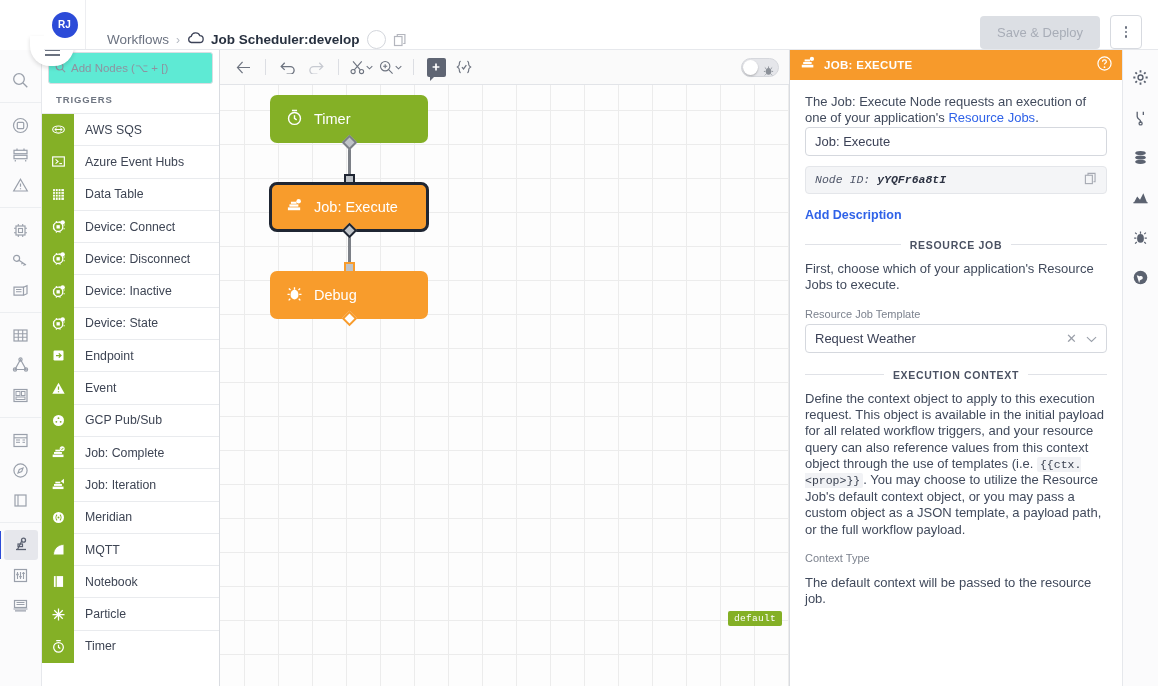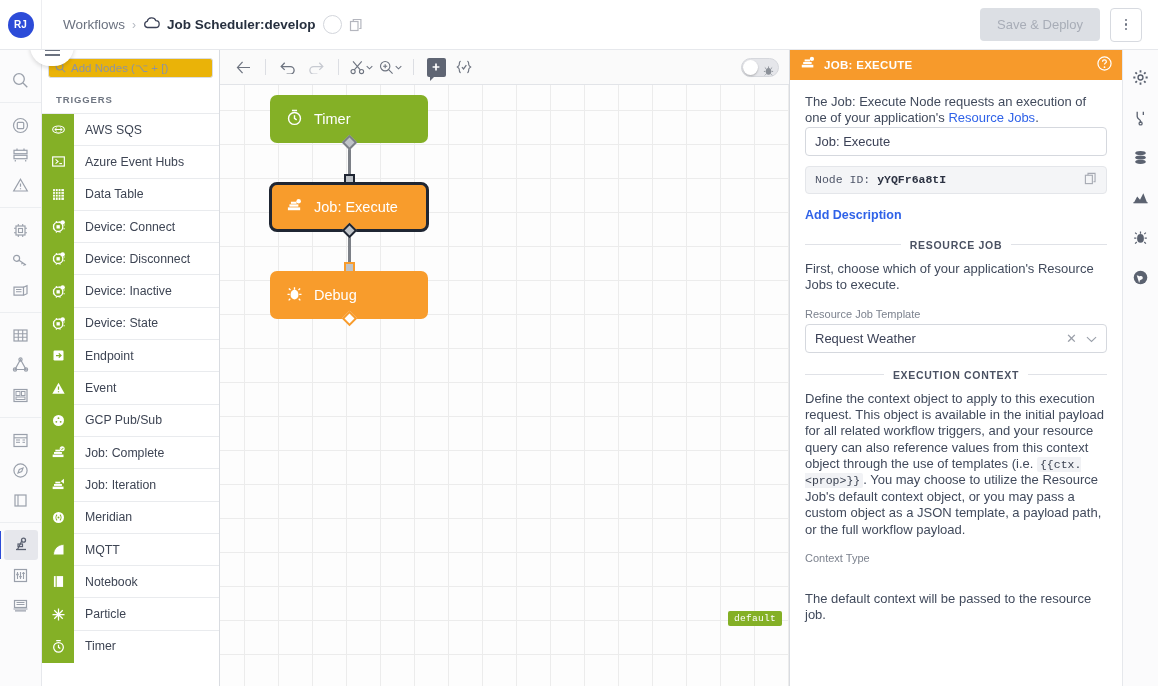--- a/index.html
+++ b/index.html
@@ -9,21 +9,21 @@
     background: #ffffff;
     overflow: hidden;
     color: #3c4257;
   }
   .app { position: relative; width: 1158px; height: 686px; display: flex; flex-direction: column; }
 
   
   .topbar {
     height: 50px; flex: 0 0 50px; background: #ffffff;
     border-bottom: 1px solid #e6e8ec;
-    display: flex; align-items: center; position: relative; z-index: 40;
+    display: flex; align-items: flex-end; position: relative; z-index: 40; margin-left: 44px;
   }
   .avatar-zone { width: 42px; height: 49px; display:flex; align-items:center; justify-content:center;
      border-right: 1px solid #edeef1; }
   .avatar {
     width: 26px; height: 26px; border-radius: 50%; background: #2c4bd8;
     color: #fff; font-size: 10px; font-weight: bold; display: flex;
     align-items: center; justify-content: center; letter-spacing: .2px;
   }
   .breadcrumb { display: flex; align-items: center; gap: 7px; margin-left: 21px; font-size: 13.5px; }
   .bc-link { color: #6b7280; cursor: pointer; }
@@ -74,21 +74,21 @@
   }
   .hamburger-tab {
     position: absolute; left: -12px; top: -14px; width: 44px; height: 30px;
     background: #fff; border-radius: 0 0 20px 20px; box-shadow: 0 2px 4px rgba(0,0,0,.14);
     display: flex; align-items: center; justify-content: center; z-index: 30; cursor: pointer;
     flex-direction: column; gap: 3px; padding-top: 3px;
   }
   .hb-line { width: 15px; height: 1.6px; background: #6b7280; }
   .search-row { height: 35px; display: flex; align-items: center; padding: 0 6px; gap: 4px; }
   .search-box {
-    flex: 1; height: 20px; border: 1px solid #dadde2; border-radius: 3px; background:#eab308;
+    flex: 1; height: 32px; border: 1px solid #dadde2; border-radius: 3px; background:#5eead4;
     display: flex; align-items: center; padding: 0 6px; gap: 5px;
   }
   .search-box input {
     border: none; outline: none; font-size: 11.5px; width: 100%; color: #4a5161;
     font-family: inherit; background: transparent;
   }
   .search-box input::placeholder { color: #8d93a0; }
   .section-label {
     font-size: 9.5px; font-weight: bold; letter-spacing: .9px; color: #6f7682;
     padding: 9px 0 8px 14px; background: #fff;
@@ -182,21 +182,21 @@
   .p-link { color: #2f62e8; cursor: pointer; }
   .p-link-b { color: #2f62e8; cursor: pointer; font-weight: bold; font-size: 12.5px; }
   .field-label { font-size: 11px; color: #7c828e; margin: 14px 0 4px; }
   .field-input {
     width: 100%; height: 29px; border: 1px solid #d5d8de; border-radius: 4px;
     font-size: 13px; padding: 0 9px; color: #3c4257; font-family: inherit; outline: none; background:#fff;
   }
   .nodeid-box {
     margin-top: 10px; width: 100%; height: 28px; background: #f4f5f7; border: 1px solid #e4e6ea;
     border-radius: 4px; display: flex; align-items: center; padding: 0 9px;
-    font-family: "Liberation Mono", monospace; font-size: 11.5px; color: #50576a;
+    font-family: "Liberation Mono", monospace; font-size: 11.5px; color: #50576a; font-style: italic;
   }
   .nodeid-box b { color: #2c3242; }
   .nodeid-copy { margin-left: auto; opacity: .5; cursor: pointer; }
   .divider-label {
     display: flex; align-items: center; gap: 9px; margin: 16px 0 10px;
     font-size: 10.5px; font-weight: bold; letter-spacing: .7px; color: #4b5263;
   }
   .divider-label::before, .divider-label::after {
     content: ""; flex: 1; height: 1px; background: #e0e2e7;
   }
@@ -745,21 +745,21 @@
         </div>
 
         <div class="divider-label">
             <span>EXECUTION CONTEXT</span>
           </div>
 
         <div class="p-text"><span>Define the context object to apply to this execution request. This object is available in the initial payload for all related workflow triggers, and your resource query can also reference values from this context object through the use of templates (i.e. </span><span class="code-chip">{{ctx.&lt;prop&gt;}}</span><span>. You may choose to utilize the Resource Job's default context object, or you may pass a custom object as a JSON template, a payload path, or the full workflow payload.</span></div>
 
         <div class="field-label">Context Type</div>
 
-        <div class="p-text" style="margin-top:27px;">The default context will be passed to the resource job.</div>
+        <div class="p-text" style="margin-top:11px;">The default context will be passed to the resource job.</div>
       </div>
     </div>
 
     <div class="rrail">
       <div class="rrail-ic">
         <svg width="17" height="17" viewBox="0 0 18 18">
             <circle cx="9" cy="9" r="2.6" fill="none" stroke="currentColor" stroke-width="1.5"></circle>
             <path d="M9 1.4v2.2M9 14.4v2.2M1.4 9h2.2M14.4 9h2.2M3.6 3.6l1.6 1.6M12.8 12.8l1.6 1.6M14.4 3.6l-1.6 1.6M5.2 12.8l-1.6 1.6" stroke="currentColor" stroke-width="1.9"></path>
           </svg>
       </div>

